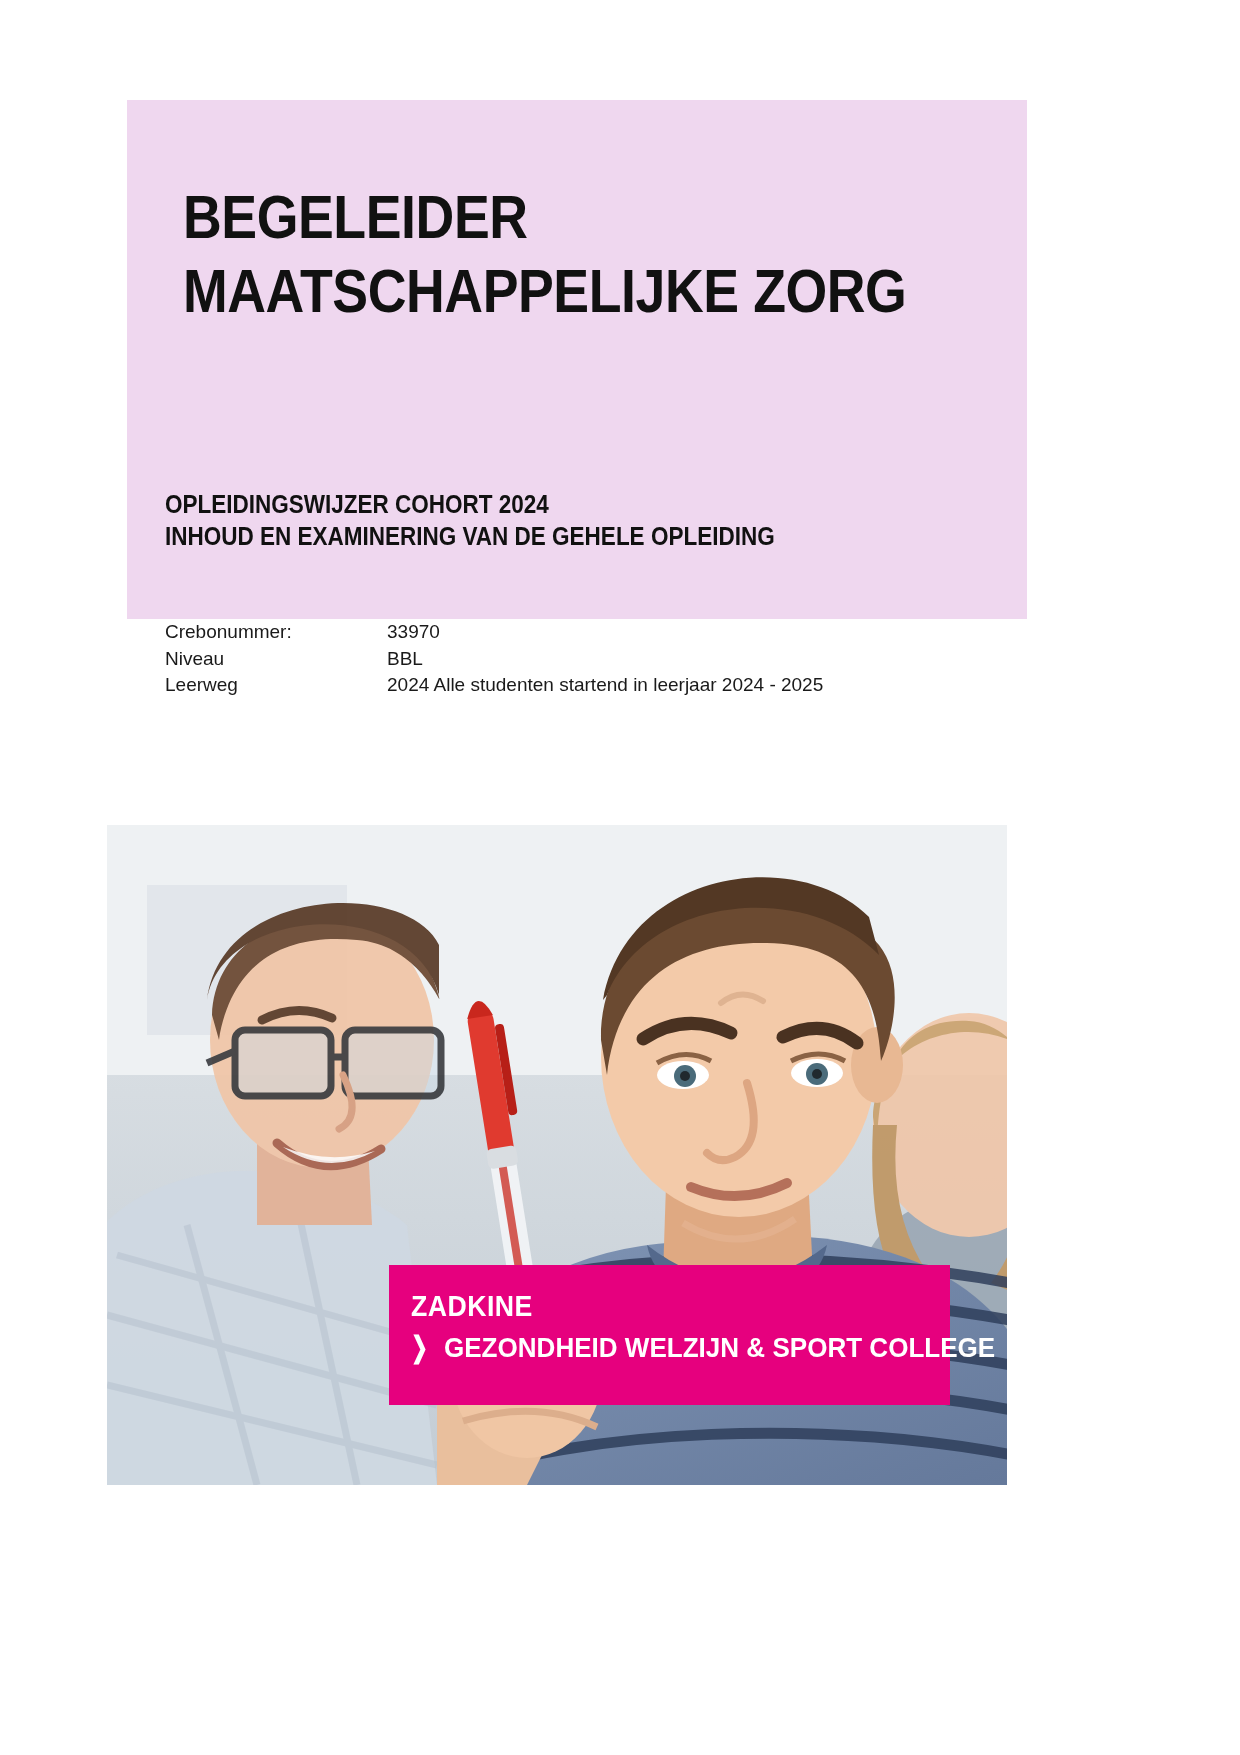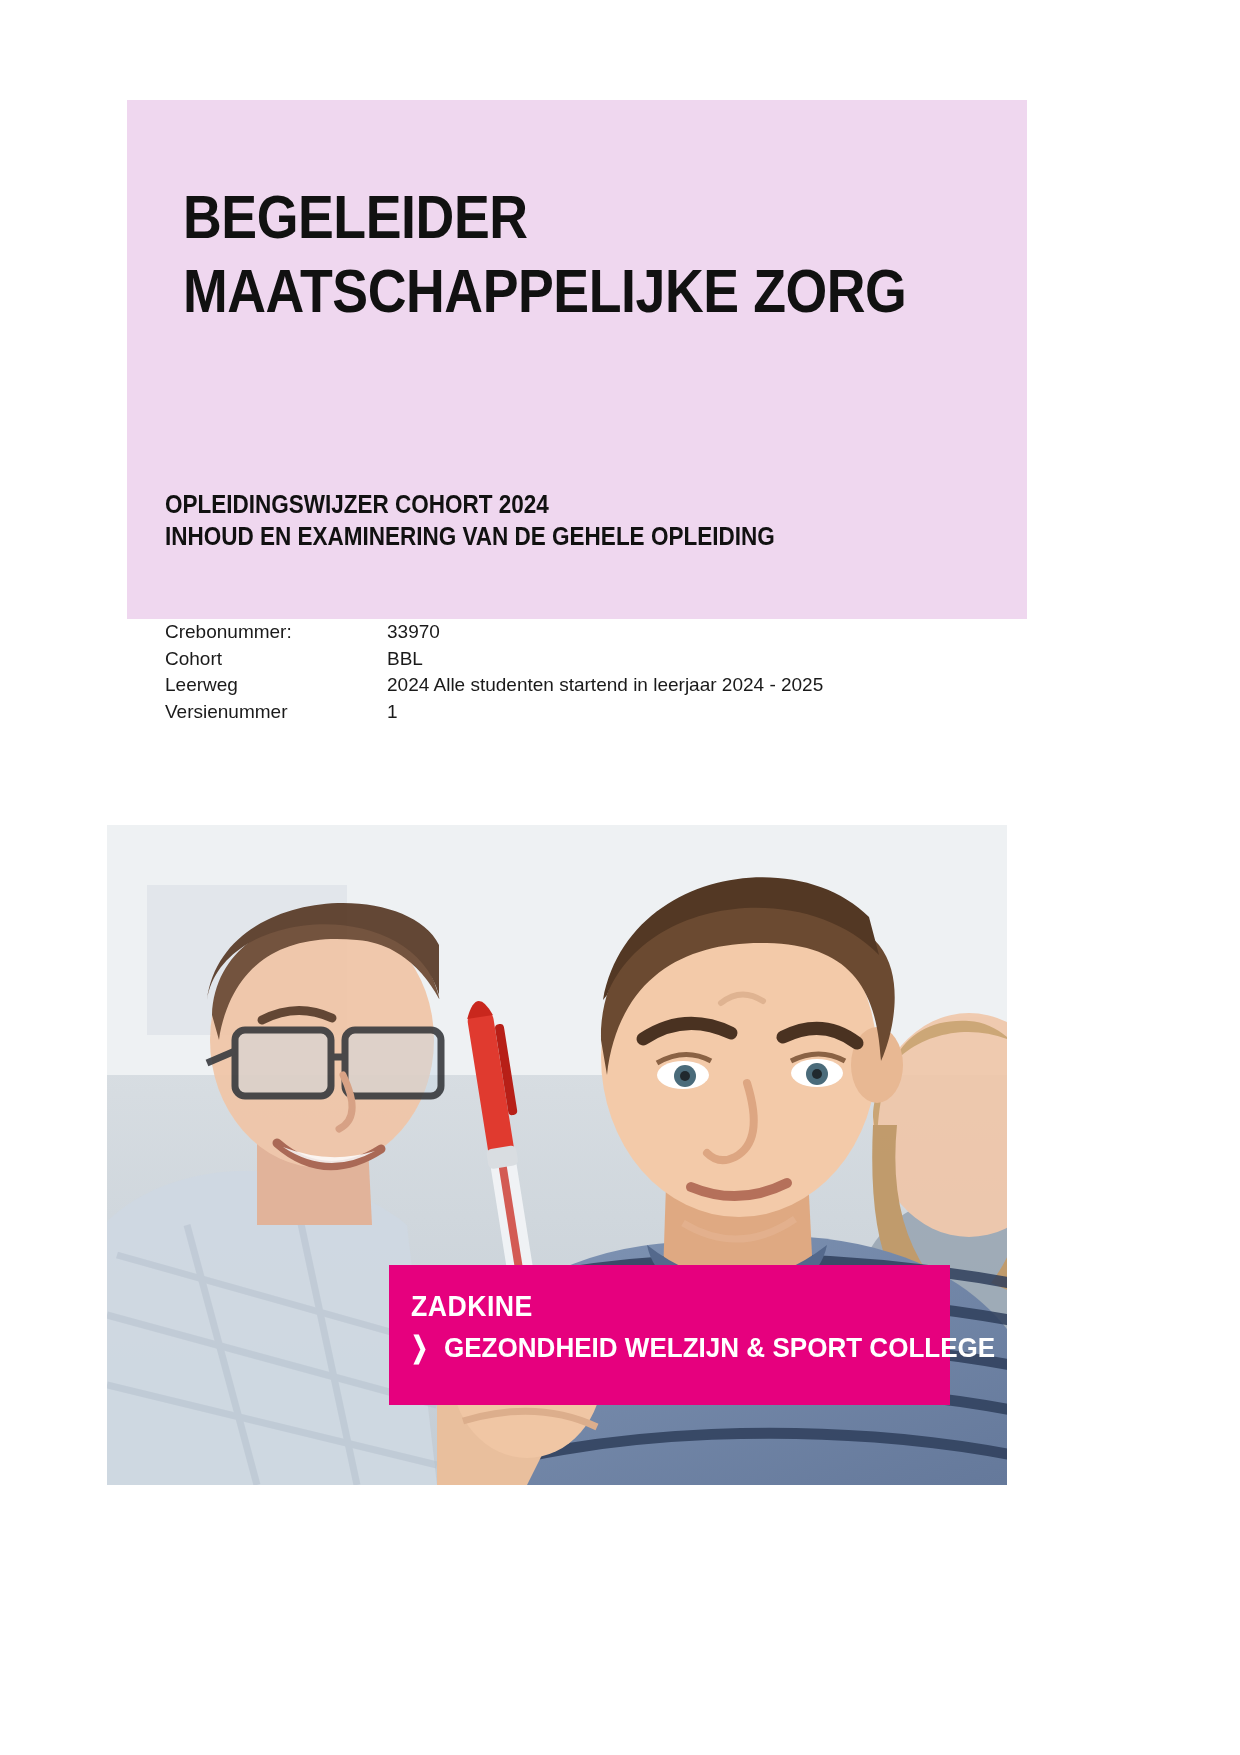--- a/index.html
+++ b/index.html
@@ -164,30 +164,26 @@
       <div class="subtitle-line">INHOUD EN EXAMINERING VAN DE GEHELE OPLEIDING</div>
     </div>
 
     <table class="meta-table">
       <tbody>
           <tr>
         <td class="label">Crebonummer:</td>
         <td class="value">33970</td>
       </tr>
       <tr>
-        <td class="label">Cohort</td>
+        <td class="label">Niveau</td>
         <td class="value">BBL</td>
       </tr>
       <tr>
         <td class="label">Leerweg</td>
         <td class="value">2024 Alle studenten startend in leerjaar 2024 - 2025</td>
-      </tr>
-      <tr>
-        <td class="label">Versienummer</td>
-        <td class="value">1</td>
       </tr>
     </tbody>
       </table>
   </div>
 
   <div class="photo">
     <svg width="900" height="660" viewBox="0 0 900 660" xmlns="http://www.w3.org/2000/svg">
       <defs>
         <linearGradient id="bg" x1="0" y1="0" x2="0" y2="1">
           <stop offset="0%" stop-color="#e3e7ea"></stop>

